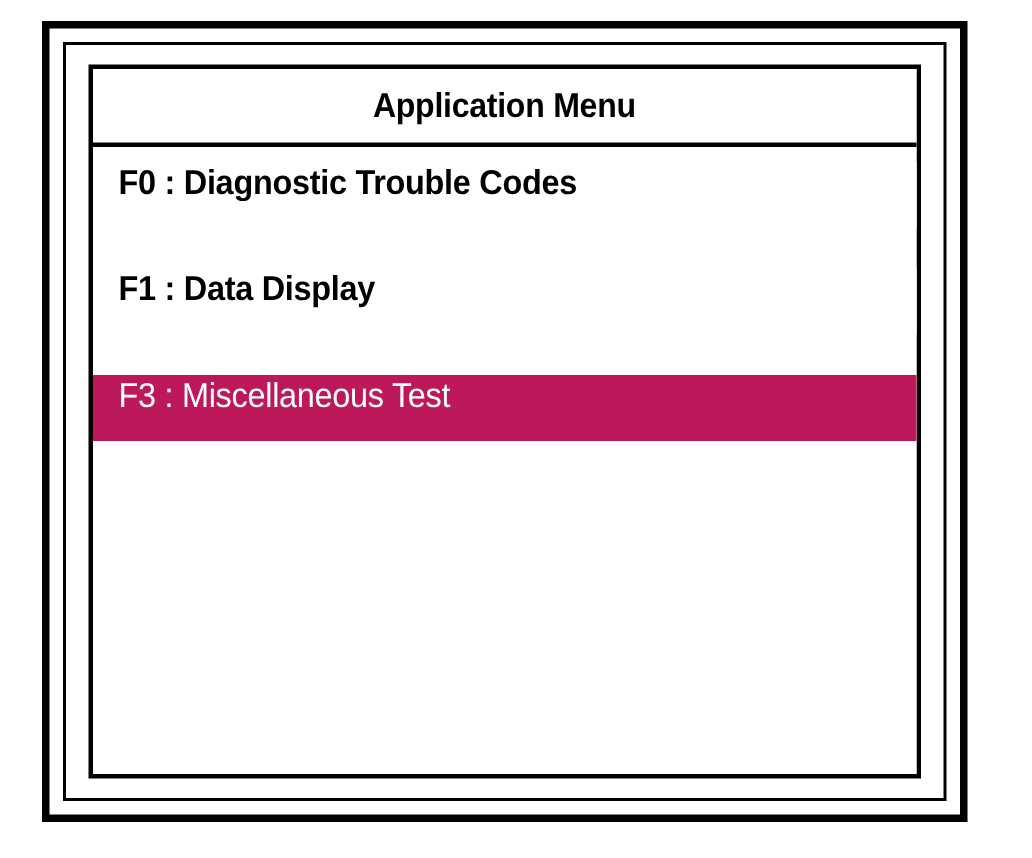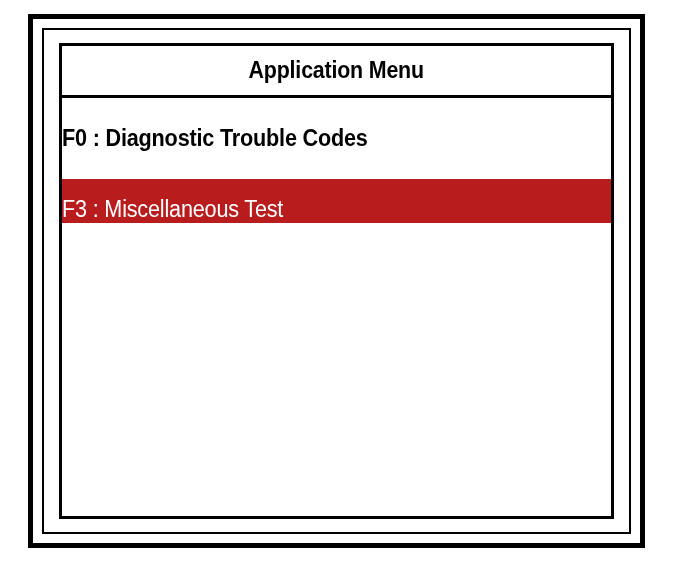--- a/index.html
+++ b/index.html
@@ -86,30 +86,31 @@
   .menu-list {
     flex: 1 1 auto;
     padding-top: 10px;
     background: #ffffff;
   }
 
   .menu-item {
     height: 44px;
     margin-bottom: 27px;
     display: flex;
-    align-items: flex-end;
+    align-items: flex-start;
     background: #ffffff;
     color: #000000;
     box-sizing: border-box;
+    padding-left: 17px;
   }
   .menu-item:last-child {
     margin-bottom: 0;
   }
   .menu-item.selected {
-    background: #b91c1c;
+    background: #be185d;
     color: #ffffff;
   }
   .menu-label {
     font-size: 23px;
     font-weight: bold;
     letter-spacing: -0.2px;
     transform: scaleX(0.94);
     transform-origin: left center;
     white-space: nowrap;
   }
@@ -130,20 +131,23 @@
         <div class="title-bar">
           <span class="title-text">Application Menu</span>
         </div>
 
         <div class="menu-list">
 
           <div class="menu-item">
             <span class="menu-label">F0 : Diagnostic Trouble Codes</span>
           </div>
 
+          <div class="menu-item">
+            <span class="menu-label">F1 : Data Display</span>
+          </div>
 
 
           <div class="menu-item selected">
             <span class="menu-label">F3 : Miscellaneous Test</span>
           </div>
 
 
         </div>
       </div>
 

